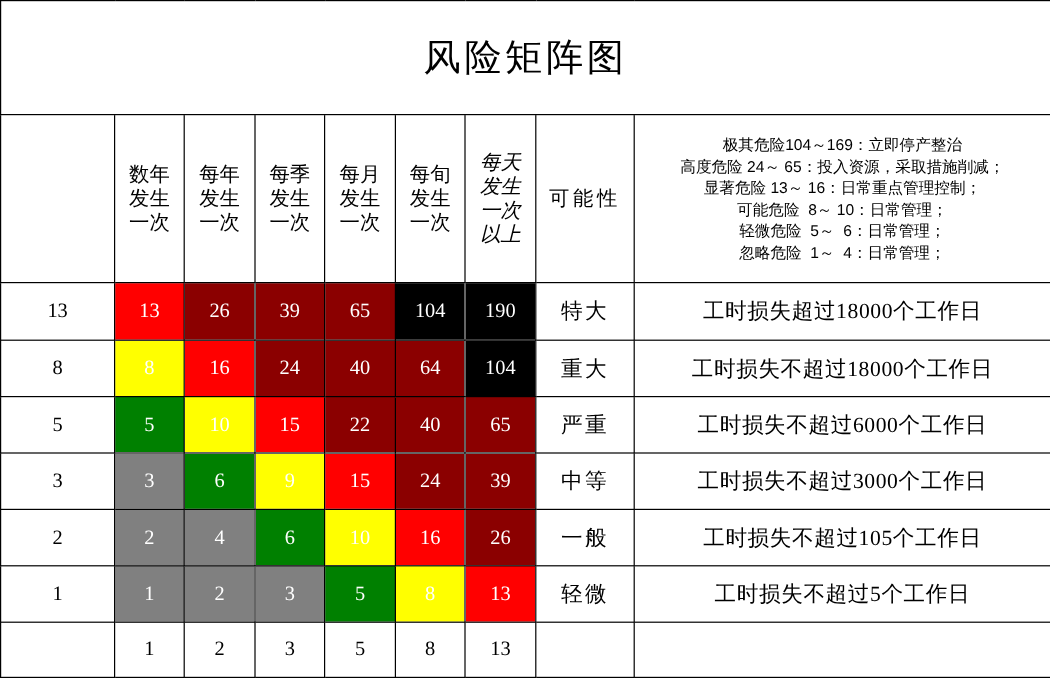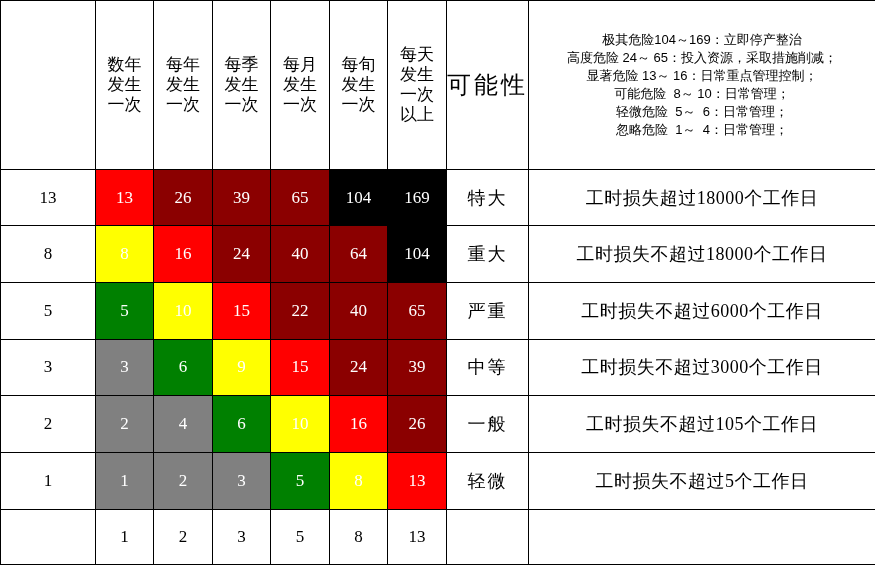--- a/index.html
+++ b/index.html
@@ -44,23 +44,24 @@
     line-height: 1.18;
     padding: 2px 1px;
   }
   .freq-cell .vlines {
     display: block;
     white-space: pre-line;
     word-break: break-all;
   }
   .freq-cell.wide-freq .vlines {
     padding: 0 8px;
+    font-style: italic;
   }
   .possibility-cell {
-    font-size: 24px;
+    font-size: 17px;
     letter-spacing: 3px;
   }
   .legend-cell {
     text-align: left;
     vertical-align: middle;
     padding: 4px 6px 4px 8px;
     font-size: 13px;
     line-height: 1.38;
     font-family: "Liberation Sans", "DejaVu Sans", sans-serif;
     white-space: pre;
@@ -106,20 +107,23 @@
     <col style="width:58px">
     <col style="width:59px">
     <col style="width:58px">
     <col style="width:59px">
     <col style="width:58px">
     <col style="width:59px">
     <col style="width:82px">
     <col style="width:347px">
   </colgroup>
   <tbody id="matrix-body">
+    <tr>
+      <td class="title-cell" colspan="9">风险矩阵图</td>
+    </tr>
   <tr class="freq-row">
         <td class="blank"></td>
         <td class="freq-cell">
           <span class="vlines">数年
 发生
 一次</span>
         </td>
         <td class="freq-cell">
           <span class="vlines">每年
 发生
@@ -154,21 +158,21 @@
 轻微危险  5～  6：日常管理；
 忽略危险  1～  4：日常管理；</td>
       </tr>
       <tr class="data-row">
         <td class="score-cell">13</td>
         <td class="matrix-cell" style="background: rgb(255, 0, 0);">13</td>
         <td class="matrix-cell" style="background: rgb(139, 0, 0);">26</td>
         <td class="matrix-cell" style="background: rgb(139, 0, 0);">39</td>
         <td class="matrix-cell" style="background: rgb(139, 0, 0);">65</td>
         <td class="matrix-cell" style="background: rgb(0, 0, 0);">104</td>
-        <td class="matrix-cell" style="background: rgb(0, 0, 0);">169</td>
+        <td class="matrix-cell" style="background: rgb(0, 0, 0);">190</td>
         <td class="cat-cell">特大</td>
         <td class="desc-cell">工时损失超过18000个工作日</td>
       </tr>
       <tr class="data-row">
         <td class="score-cell">8</td>
         <td class="matrix-cell" style="background: rgb(255, 255, 0);">8</td>
         <td class="matrix-cell" style="background: rgb(255, 0, 0);">16</td>
         <td class="matrix-cell" style="background: rgb(139, 0, 0);">24</td>
         <td class="matrix-cell" style="background: rgb(139, 0, 0);">40</td>
         <td class="matrix-cell" style="background: rgb(139, 0, 0);">64</td>

